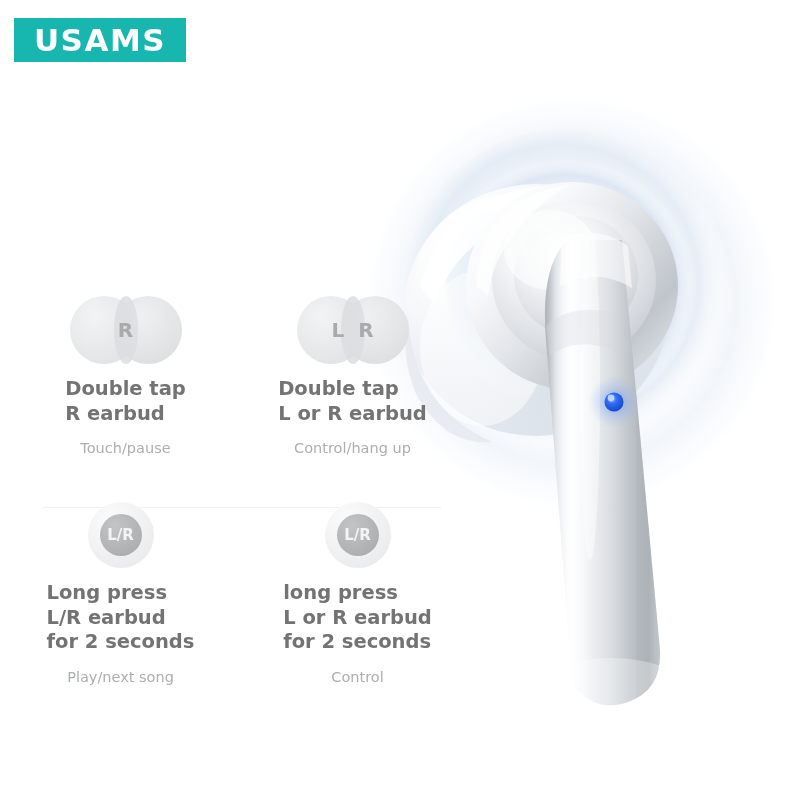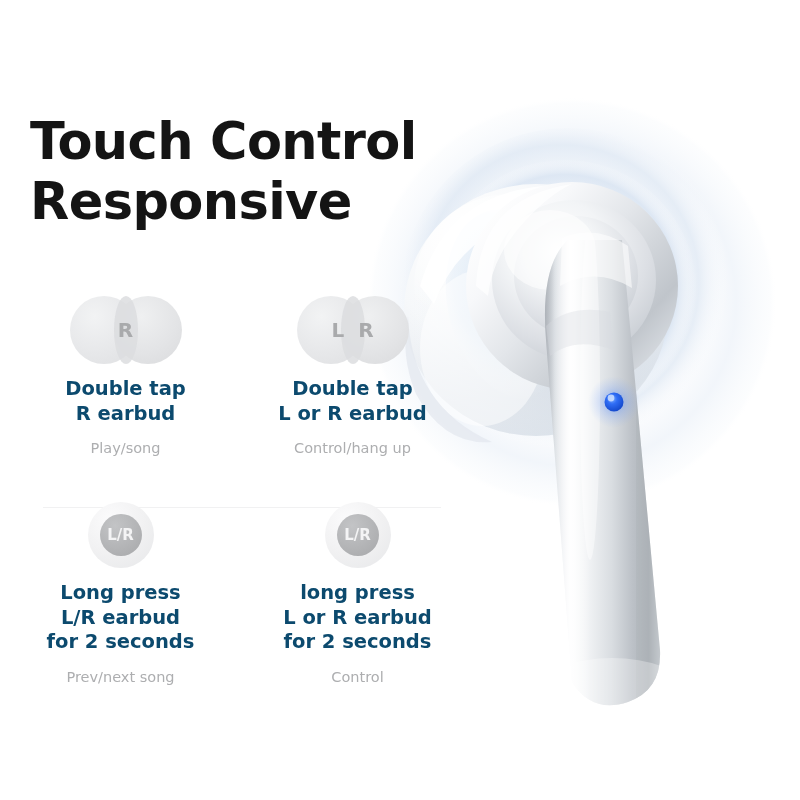--- a/index.html
+++ b/index.html
@@ -96,25 +96,25 @@
     background:radial-gradient(circle at 36% 28%, #c3c4c6 0%, #b2b3b5 60%, #a6a7a9 100%);
     display:flex; align-items:center; justify-content:center;
   }
   .ring .inner span {
     font-size:15px; font-weight:bold; color:#f4f4f5;
     font-family:"DejaVu Sans","Liberation Sans",sans-serif;
   }
 
   
   .ftitle {
-    color:#0c4a6e;
+    color:#737373;
     font-size:19.5px;
     font-weight:bold;
     line-height:1.26;
-    text-align:center;
+    text-align:left;
     white-space:pre-line;
     font-family:"DejaVu Sans","Liberation Sans",sans-serif;
   }
   .fsub {
     margin-top:14px;
     color:#adaeb0;
     font-size:14.5px;
     font-weight:normal;
     text-align:center;
     font-family:"DejaVu Sans","Liberation Sans",sans-serif;
@@ -269,42 +269,43 @@
       </g>
 
       <g>
         <circle cx="254" cy="312" r="26" fill="url(#ledGlow)"></circle>
         <circle cx="254" cy="312" r="9.5" fill="url(#ledCore)"></circle>
         <circle cx="251" cy="308" r="3.4" fill="#cfe0ff" opacity=".85"></circle>
       </g>
     </svg>
   </div>
 
-
-  <h1 id="headline">Touch Control
-Responsive</h1>
+  <div id="logo">
+    <span class="txt">USAMS</span>
+  </div>
+
 
   <div id="divider"></div>
 
   <div id="features">
 
     <div class="frow">
 
       <div class="fcell col1">
         <div class="twin single">
           <div class="c left"></div>
           <div class="c right"></div>
           <div class="lens"></div>
           <div class="letters">
             <span>R</span>
           </div>
         </div>
         <div class="ftitle">Double tap
 R earbud</div>
-        <div class="fsub">Play/song</div>
+        <div class="fsub">Touch/pause</div>
       </div>
 
       <div class="fcell col2">
         <div class="twin">
           <div class="c left"></div>
           <div class="c right"></div>
           <div class="lens"></div>
           <div class="letters">
             <span>L</span>
             <span>R</span>
@@ -321,21 +322,21 @@
       <div class="fcell col1">
         <div class="ring">
           <div class="outer"></div>
           <div class="inner">
             <span>L/R</span>
           </div>
         </div>
         <div class="ftitle">Long press
 L/R earbud
 for 2 seconds</div>
-        <div class="fsub">Prev/next song</div>
+        <div class="fsub">Play/next song</div>
       </div>
 
       <div class="fcell col2">
         <div class="ring">
           <div class="outer"></div>
           <div class="inner">
             <span>L/R</span>
           </div>
         </div>
         <div class="ftitle">long press

